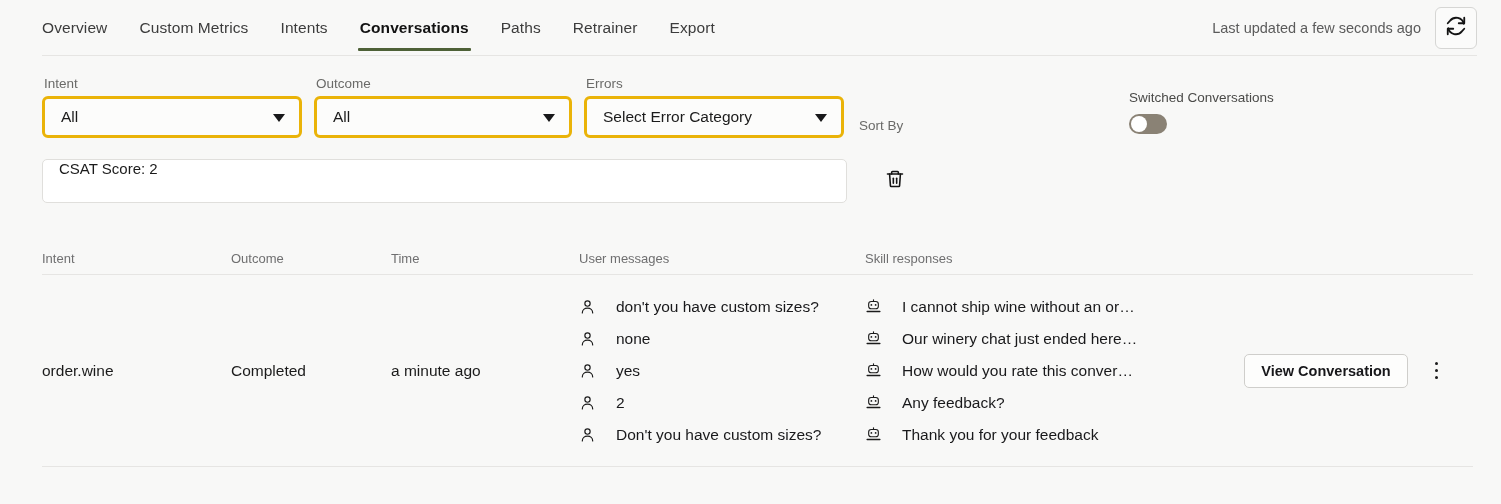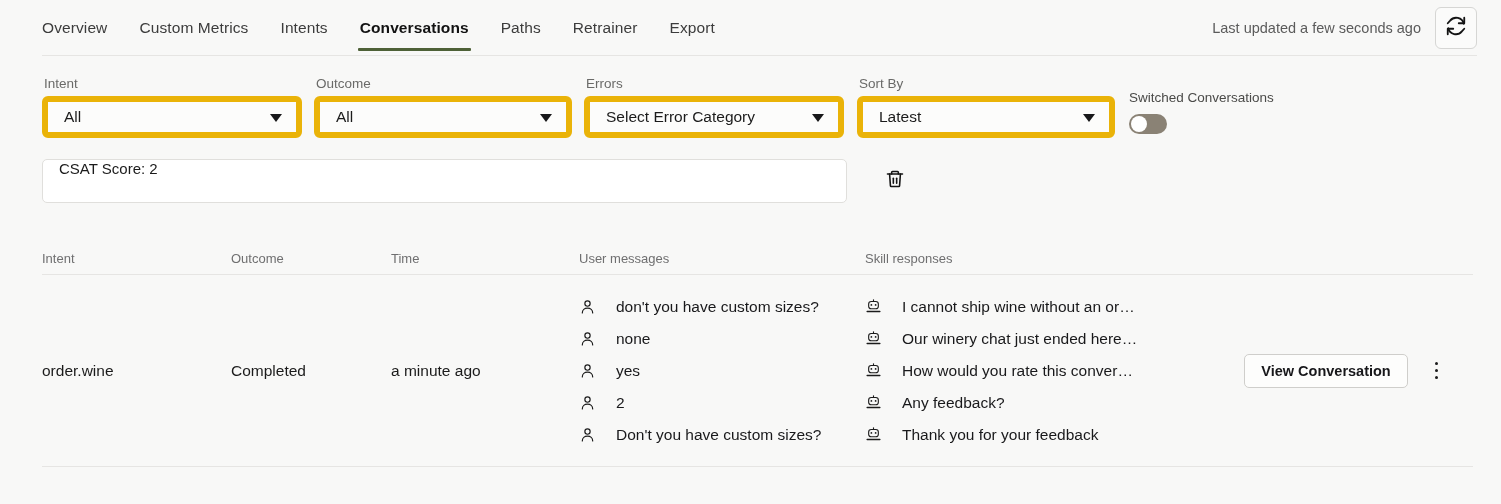--- a/index.html
+++ b/index.html
@@ -103,21 +103,21 @@
   }
   .field-label {
     font-size: 13.5px;
     color: #6a6a68;
     margin-bottom: 5px;
     padding-left: 2px;
   }
   .select {
     position: relative;
     height: 42px;
-    border: 6px solid #eab308;
+    border: 3px solid #eab308;
     border-radius: 6px;
     background: #fcfcfb;
     display: flex;
     align-items: center;
     padding: 0 36px 0 16px;
     font-size: 15.5px;
     color: #1b1b1b;
     cursor: pointer;
     white-space: nowrap;
   }
@@ -351,24 +351,20 @@
   <div class="field f-errors">
     <span class="field-label">Errors</span>
     <div class="select">
       <span>Select Error Category</span>
       <span class="caret"></span>
     </div>
   </div>
 
   <div class="field f-sortby">
     <span class="field-label">Sort By</span>
-    <div class="select">
-      <span>Latest</span>
-      <span class="caret"></span>
-    </div>
   </div>
 
   <div class="toggle-field">
     <span class="toggle-label">Switched Conversations</span>
     <div class="toggle">
       <span class="knob"></span>
     </div>
   </div>
 </div>
 

